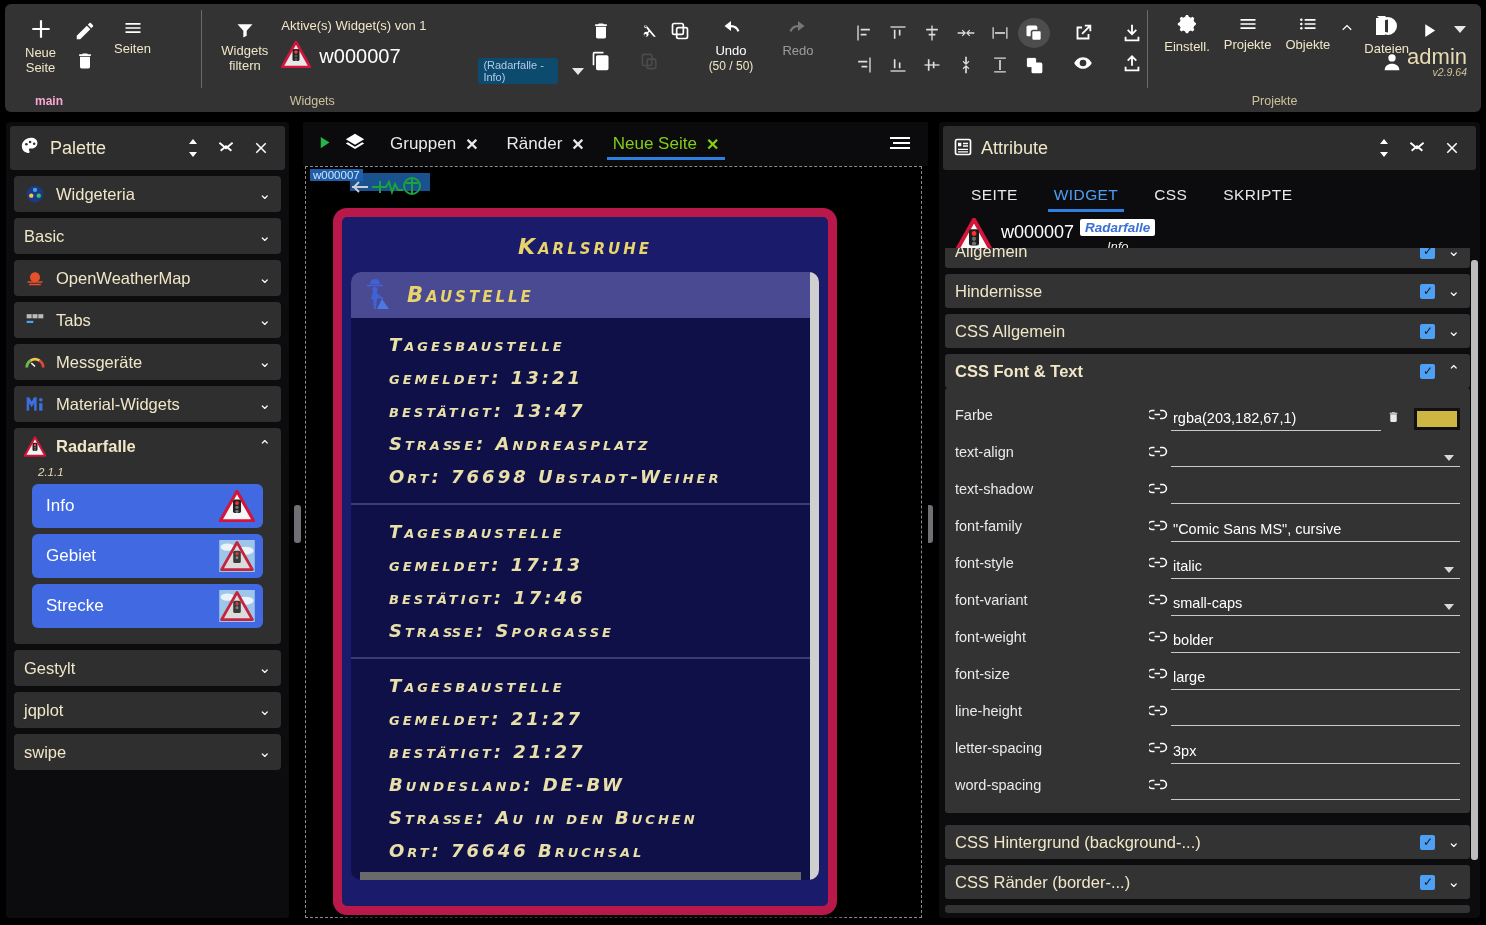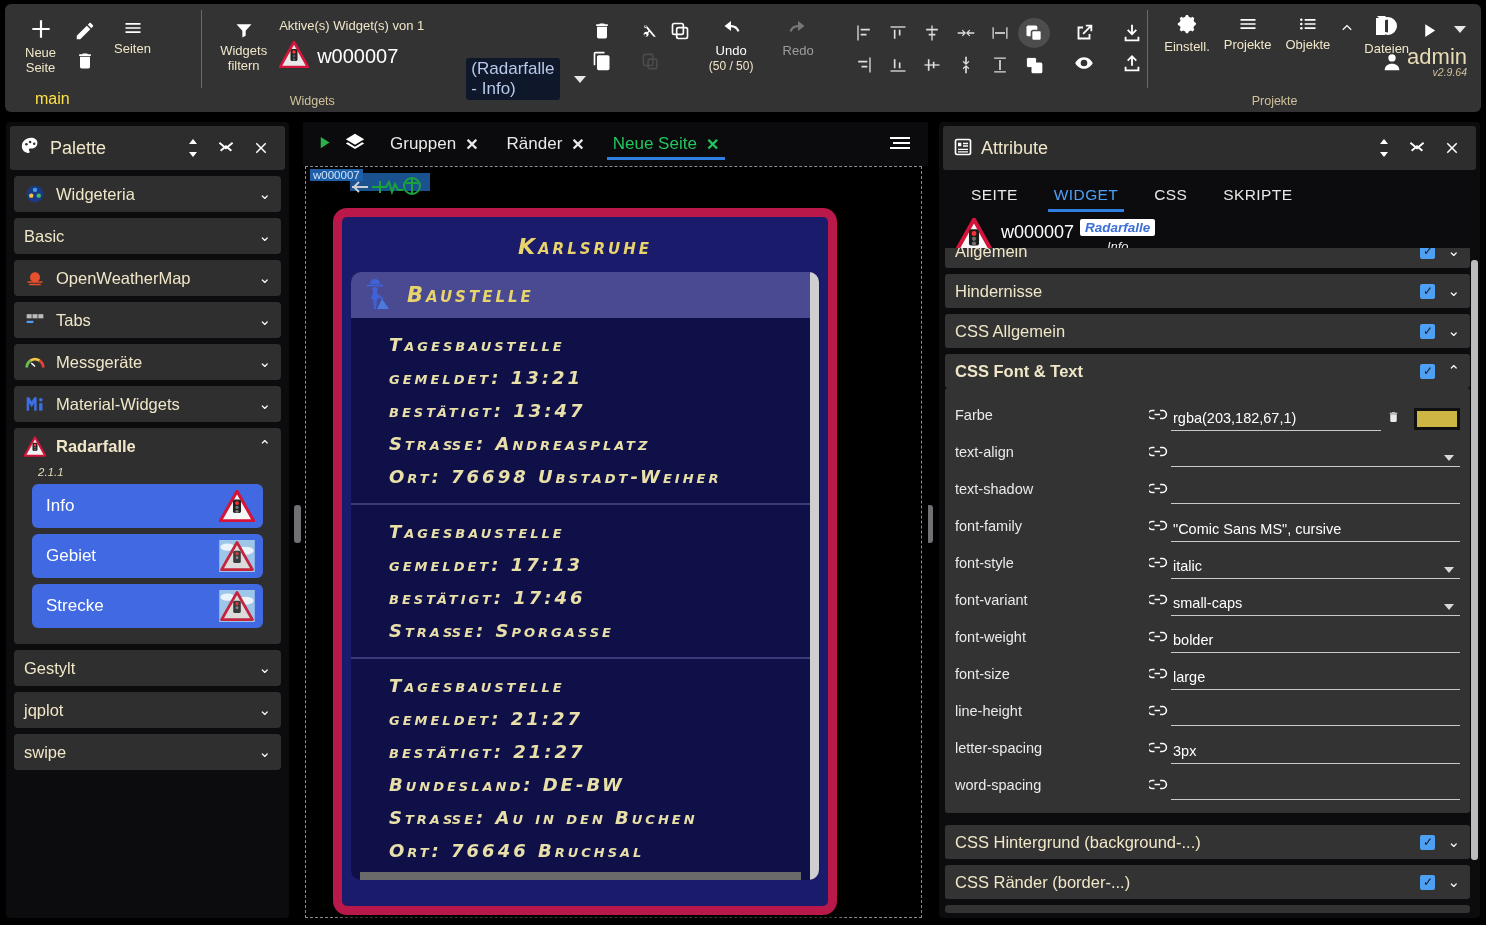--- a/index.html
+++ b/index.html
@@ -14,21 +14,21 @@
   
   .toolbar {
     position: absolute; left: 5px; top: 4px; width: 1476px; height: 108px;
     background: #333333; border-radius: 6px;
     display: flex; align-items: stretch;
   }
   .tb-group { position: relative; display: flex; flex-direction: column; }
   .tb-row { display: flex; align-items: flex-start; }
   .tb-caption {
     position: absolute; bottom: 4px; left: 0; right: 0;
-    text-align: center; font-size: 16px; color: #fde047; font-weight: normal;
+    text-align: center; font-size: 12px; color: #f9a8d4; font-weight: bold;
   }
   .tb-caption.plain { color: #cfc29b; font-weight: normal; font-size: 12.5px; }
   .tb-btn {
     display: flex; flex-direction: column; align-items: center;
     padding: 4px 6px; cursor: pointer; color: #ffffff; min-width: 34px;
   }
   .tb-btn .lbl { font-size: 13px; line-height: 14px; color: #f0e6c8; text-align: center; margin-top: 1px; }
   .tb-btn .lbl.white { color: #ffffff; }
   .ico { display: inline-block; line-height: 1; }
   .sep-v { width: 1px; background: #6a6a6a; margin: 6px 10px 24px 10px; }
@@ -36,22 +36,22 @@
   
   .g1 { width: 190px; padding-left: 14px; padding-top: 8px; }
   .g1 .tb-row { gap: 8px; }
 
   
   .g2 { flex: 0 0 auto; padding-top: 6px; padding-left: 4px; }
   .widgets-head { font-size: 13px; color: #f0e6c8; }
   .widget-chip { display: flex; align-items: center; gap: 8px; }
   .widget-chip .wid { font-size: 20px; color: #ffffff; }
   .widget-sub {
-    display: inline-block; font-size: 17px; color: #b7c8e8;
-    background: #0f172a; border-radius: 3px; padding: 1px 5px;
+    display: inline-block; font-size: 11px; color: #b7c8e8;
+    background: #0c4a6e; border-radius: 3px; padding: 1px 5px;
   }
   .caret-dn {
     width: 0; height: 0; border-left: 6px solid transparent; border-right: 6px solid transparent;
     border-top: 7px solid #e8e8e8;
   }
 
   .icon-btn { width: 30px; height: 30px; display:flex; align-items:center; justify-content:center; cursor:pointer; }
   .icon-btn.dim svg, .icon-btn.dim { opacity: .45; }
 
   .align-grid { display: grid; grid-template-columns: repeat(6, 32px); grid-template-rows: 30px 30px; gap: 2px; }
@@ -105,21 +105,21 @@
     background: #000; overflow: hidden;
   }
   .tabbar {
     height: 44px; display: flex; align-items: center; gap: 0px; padding: 0 6px;
     background: #0b0b0d;
   }
   .tab {
     display: flex; align-items: center; gap: 9px; padding: 0 14px; height: 44px;
     font-size: 17px; color: #e9e9e9; cursor: pointer; position: relative;
   }
-  .tab.active { color: #22c55e; }
+  .tab.active { color: #84cc16; }
   .tab.active::after {
     content:''; position:absolute; left:8px; right:8px; bottom:6px; height:3px; background:#2f7fe0;
   }
   .tab .x { font-size: 16px; font-weight: bold; }
   .canvas {
     position: relative; height: 752px; background: #000;
     border: 1px dashed #8c8c8c; margin: 0 6px 0 2px;
   }
   .wid-tag {
     position: absolute; left: 4px; top: 2px; background: #1f5fa8; color: #cfe3ff;

